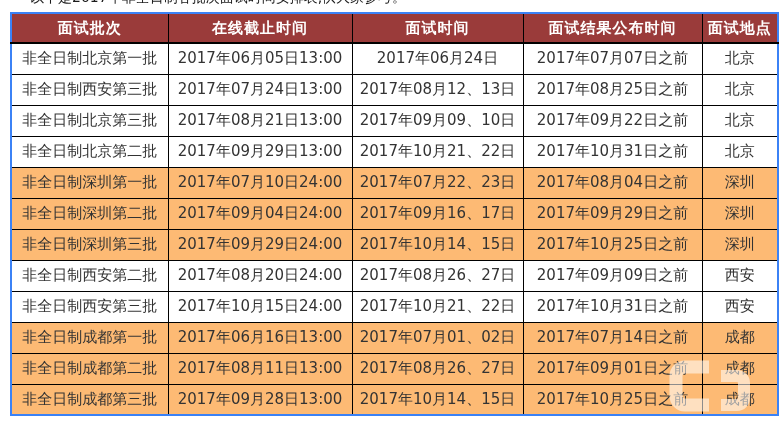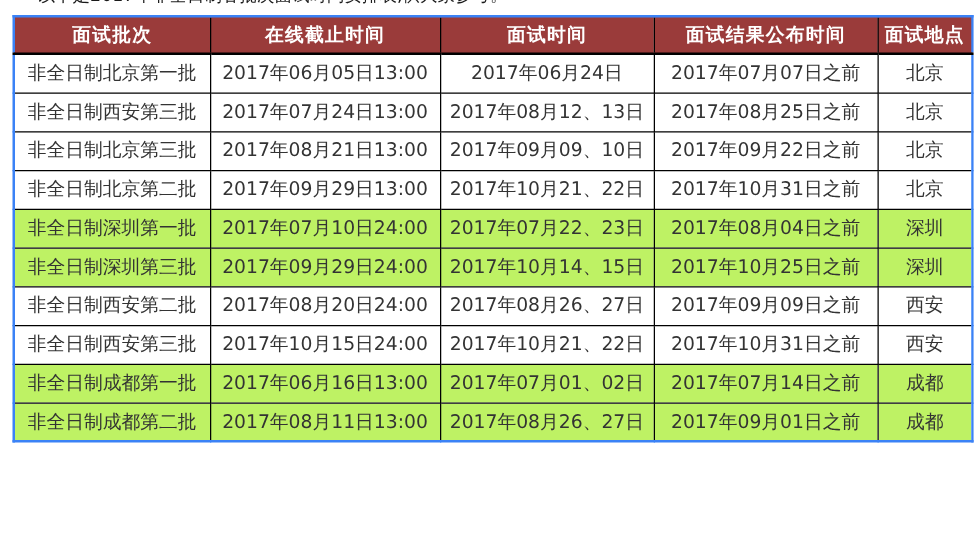--- a/index.html
+++ b/index.html
@@ -49,21 +49,21 @@
     font-size: 15px;
     color: #333333;
     height: 31px;
     border: 1px solid #000000;
     text-align: center;
     vertical-align: middle;
     background: #ffffff;
     white-space: nowrap;
     overflow: hidden;
   }
-  table.schedule tr.shaded td { background: #bef264; }
+  table.schedule tr.shaded td { background: #fdba74; }
 
   .watermark {
     position: absolute;
     right: 14px; bottom: 12px;
     width: 100px;
     text-align: center;
     pointer-events: none;
   }
   .watermark .wm-text {
     font-size: 15px;
@@ -127,20 +127,27 @@
     <td>北京</td>
   </tr>
       <tr class="shaded">
     <td>非全日制深圳第一批</td>
     <td>2017年07月10日24:00</td>
     <td>2017年07月22、23日</td>
     <td>2017年08月04日之前</td>
     <td>深圳</td>
   </tr>
       <tr class="shaded">
+    <td>非全日制深圳第二批</td>
+    <td>2017年09月04日24:00</td>
+    <td>2017年09月16、17日</td>
+    <td>2017年09月29日之前</td>
+    <td>深圳</td>
+  </tr>
+      <tr class="shaded">
     <td>非全日制深圳第三批</td>
     <td>2017年09月29日24:00</td>
     <td>2017年10月14、15日</td>
     <td>2017年10月25日之前</td>
     <td>深圳</td>
   </tr>
       <tr>
     <td>非全日制西安第二批</td>
     <td>2017年08月20日24:00</td>
     <td>2017年08月26、27日</td>
@@ -161,20 +168,27 @@
     <td>2017年07月14日之前</td>
     <td>成都</td>
   </tr>
       <tr class="shaded">
     <td>非全日制成都第二批</td>
     <td>2017年08月11日13:00</td>
     <td>2017年08月26、27日</td>
     <td>2017年09月01日之前</td>
     <td>成都</td>
   </tr>
+      <tr class="shaded">
+    <td>非全日制成都第三批</td>
+    <td>2017年09月28日13:00</td>
+    <td>2017年10月14、15日</td>
+    <td>2017年10月25日之前</td>
+    <td>成都</td>
+  </tr>
     </tbody>
 </table>
 
 <div class="watermark">
   <svg width="92" height="52" viewBox="0 0 92 52">
     <path d="M40 7 H16 a9 9 0 0 0 -9 9 v20 a9 9 0 0 0 9 9 H40" fill="none" stroke="rgba(255,255,255,0.55)" stroke-width="13"></path>
     <path d="M52 16 h16 a7 7 0 0 1 7 7 v15 a7 7 0 0 1 -7 7 h-16" fill="none" stroke="rgba(255,255,255,0.55)" stroke-width="12"></path>
   </svg>
   <div class="wm-text">PHPCMS.CN</div>
 </div>

